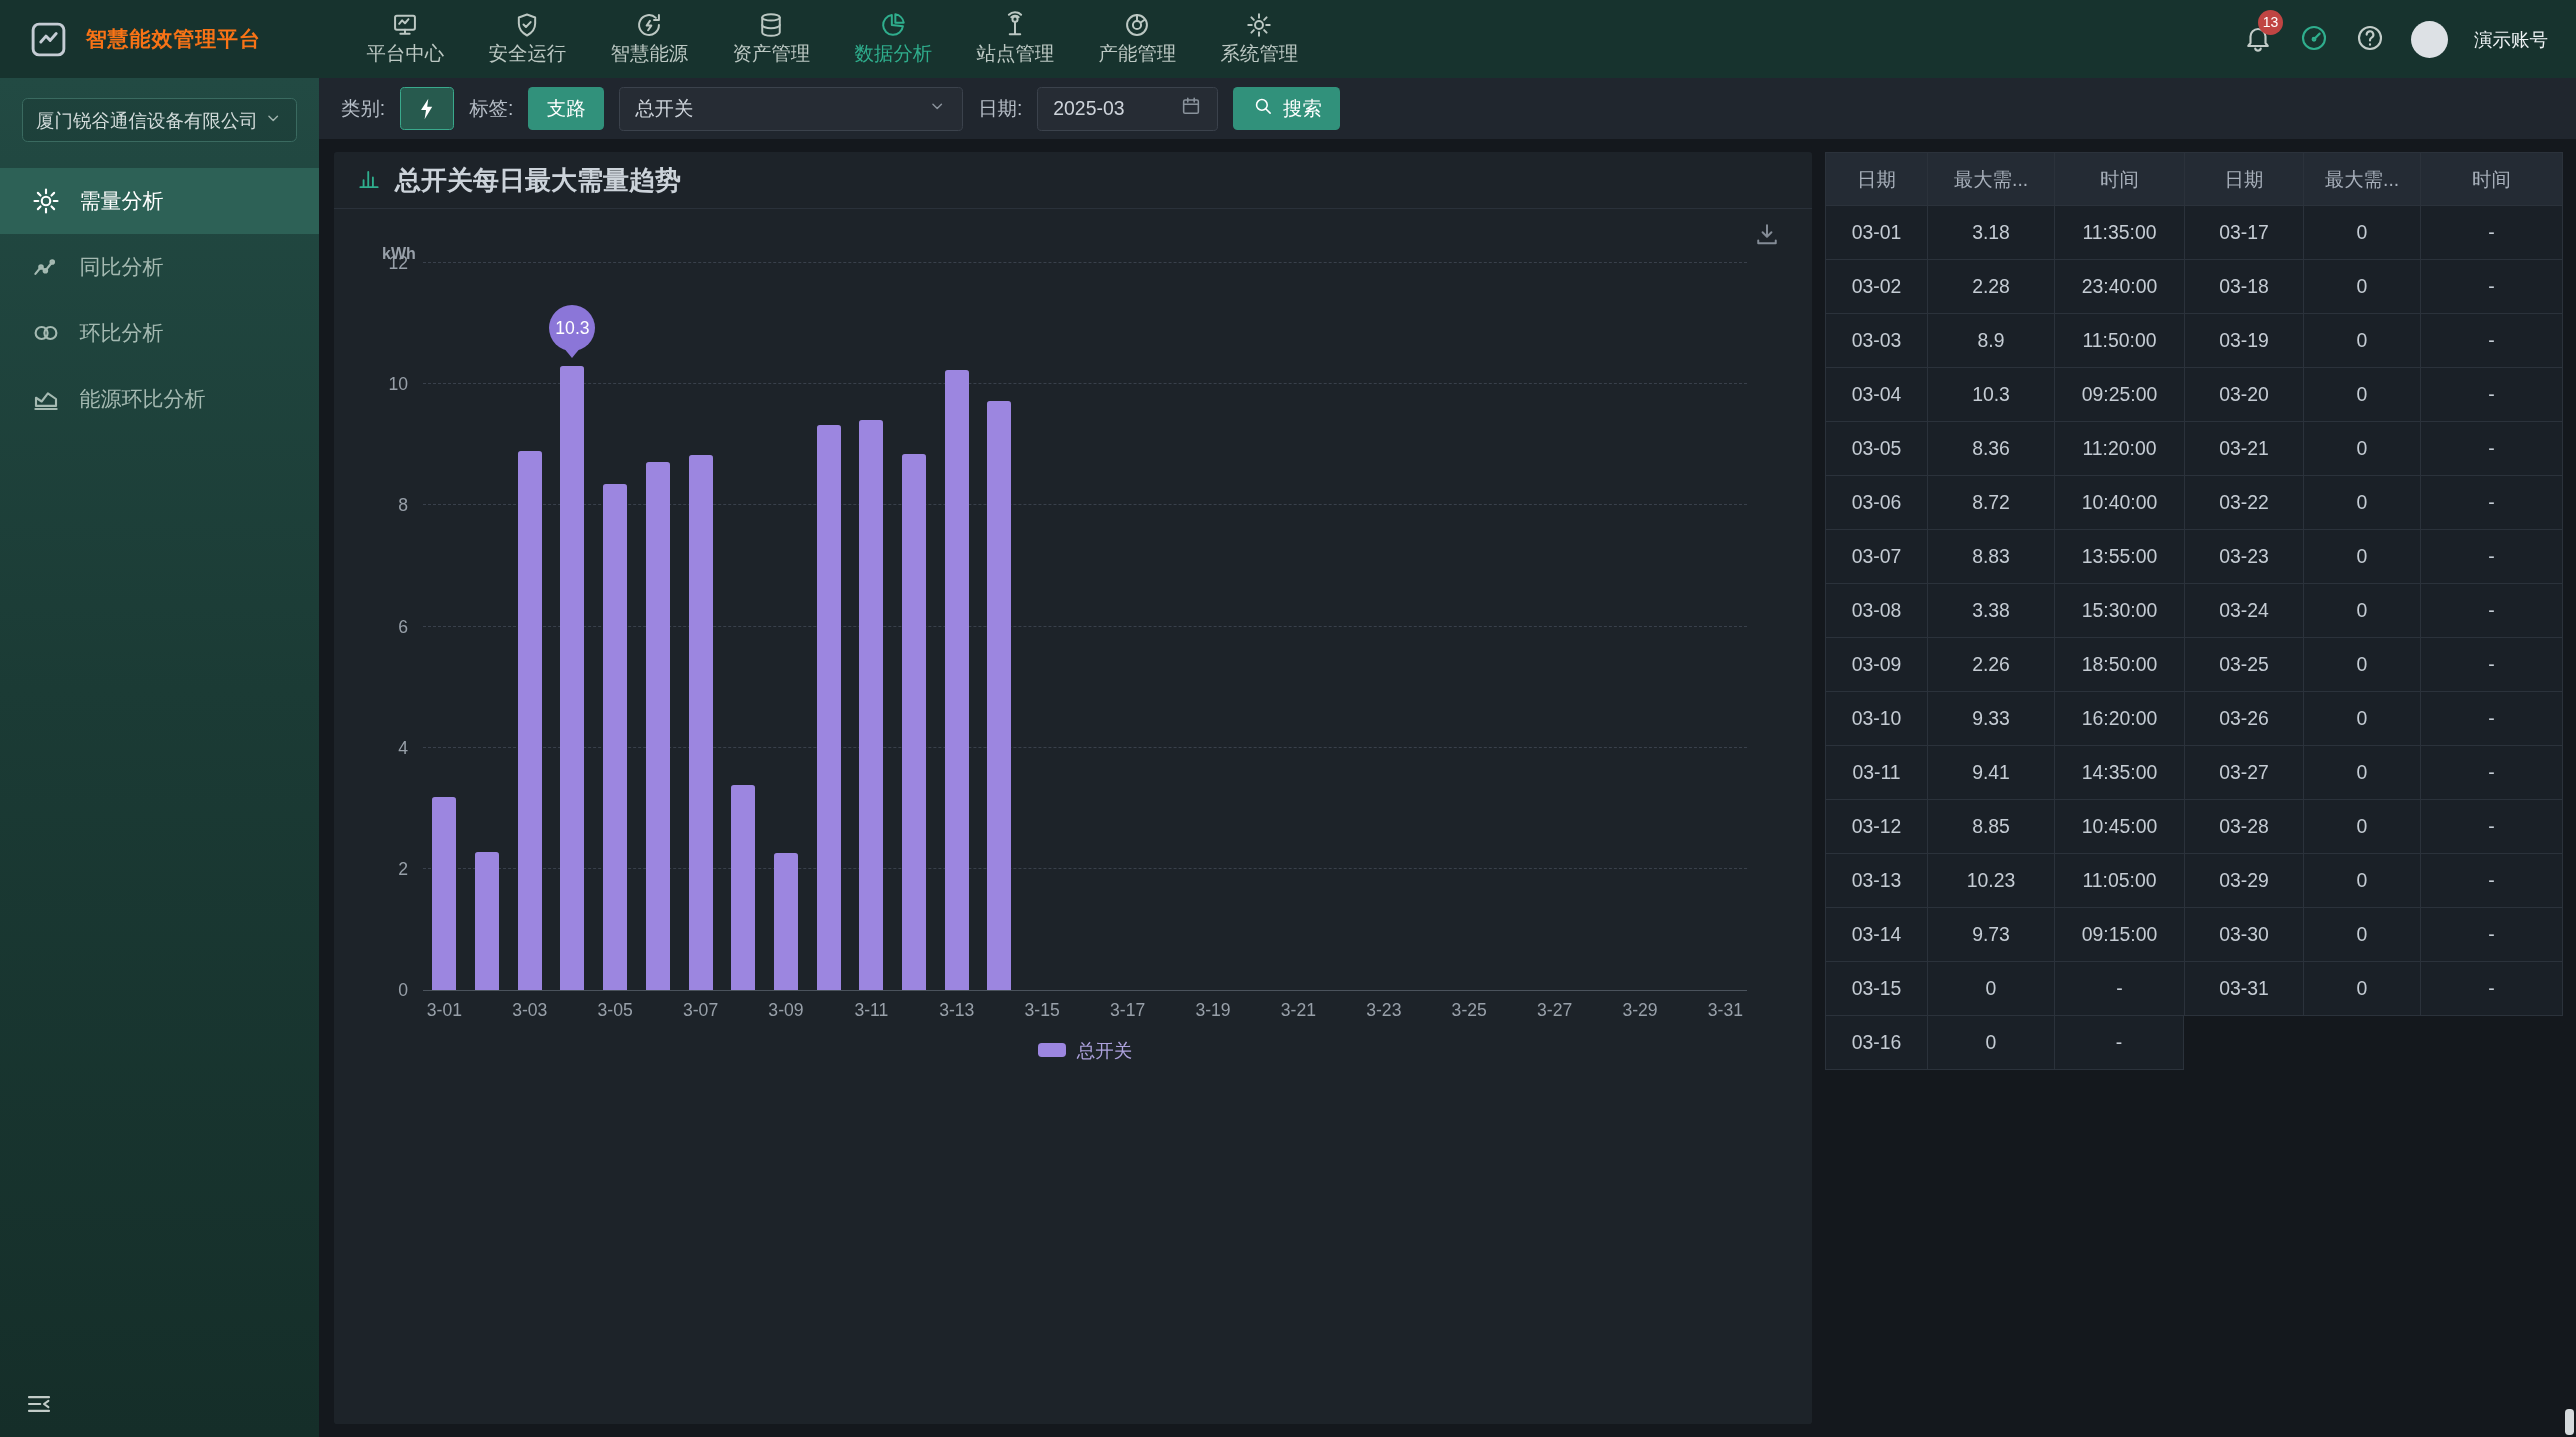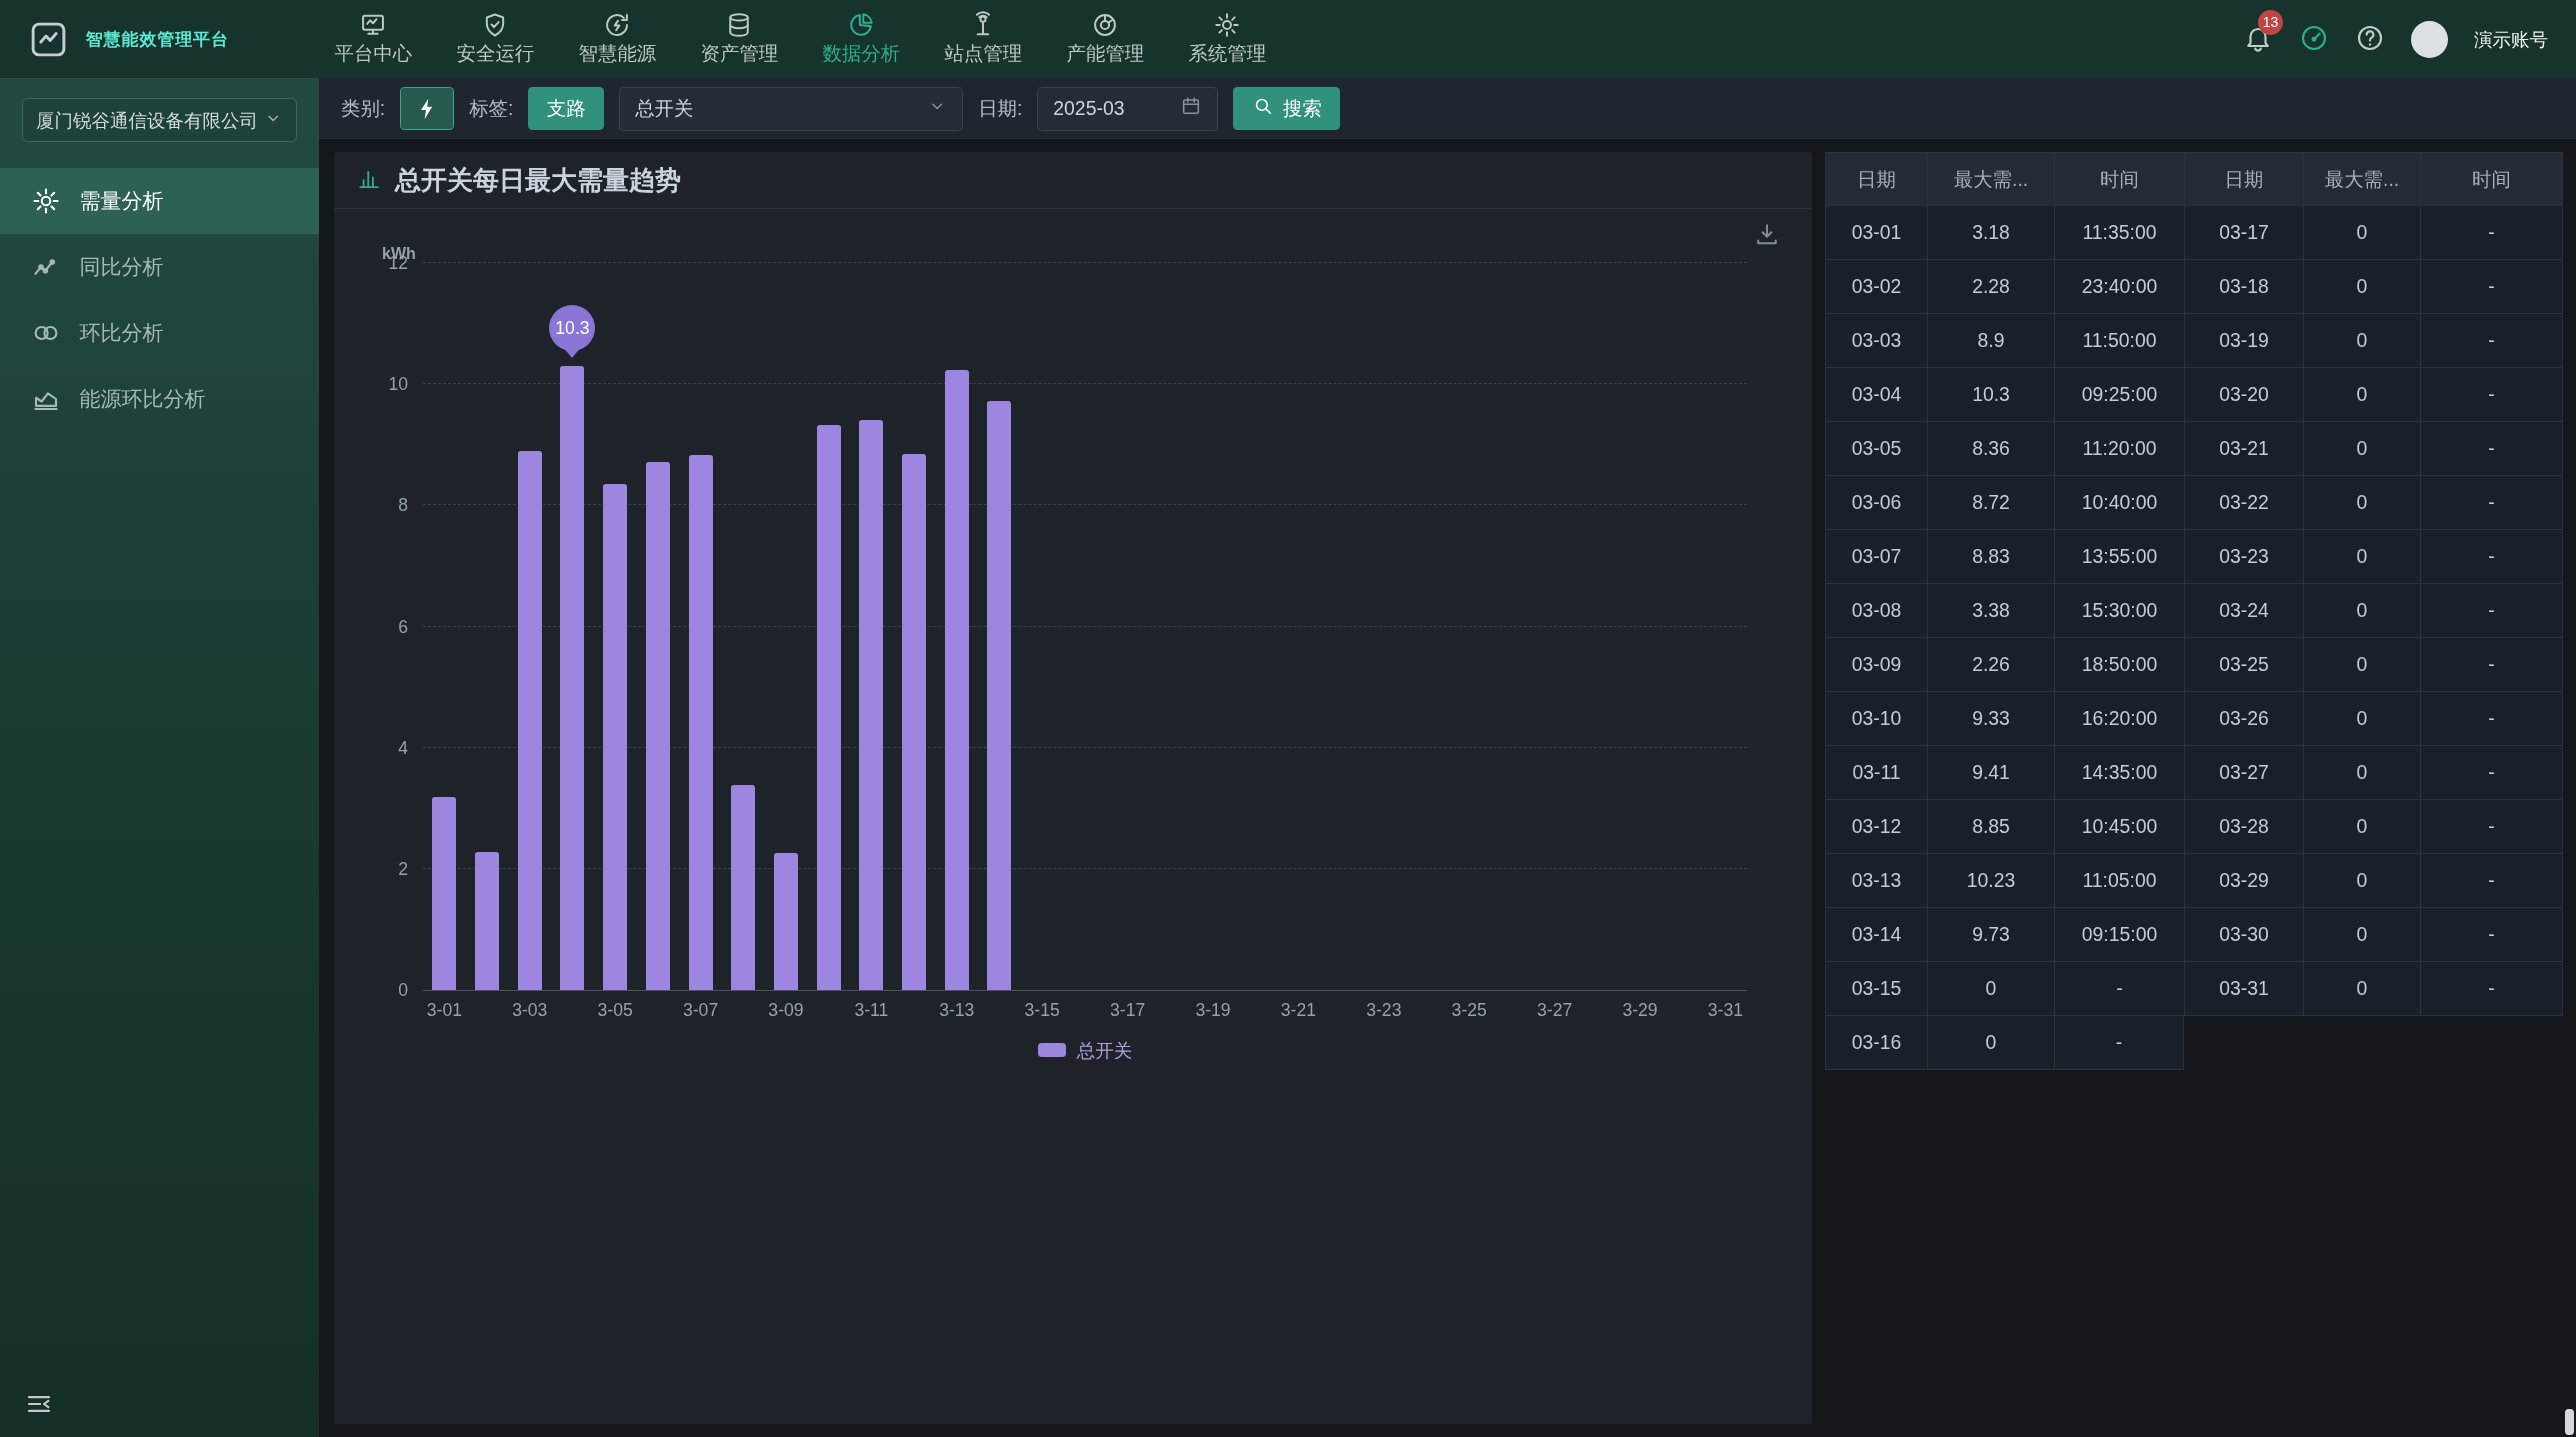--- a/index.html
+++ b/index.html
@@ -9,21 +9,21 @@
     background:#14181d; color:#c5ccd4; overflow:hidden;
   }
   .app { position:relative; width:2576px; height:1437px; overflow:hidden; background:#14181d; }
 
   
   .topbar {
     position:absolute; top:0; left:0; right:0; height:78px;
     background:#17332e; display:flex; align-items:center; padding:0 28px; z-index:5;
   }
   .brand { display:flex; align-items:center; gap:16.7px; }
-  .app-title { color:#5eead4; font-size:17px; font-weight:bold; letter-spacing:0.9px; }
+  .app-title { color:#f97316; font-size:21px; font-weight:bold; letter-spacing:0.9px; }
   .topnav { display:flex; gap:37px; margin-left:102px; }
   .nav-item { display:flex; flex-direction:column; align-items:center; gap:1px;
     color:#bcc8c3; font-size:19.4px; cursor:pointer; min-width:85px; }
   .nav-item.active { color:#2fae8d; }
   .top-right { margin-left:auto; display:flex; align-items:center; gap:26px; color:#c3cdc9; }
   .bell-wrap { position:relative; }
   .badge { position:absolute; top:-13px; left:15px; min-width:25px; height:25px; padding:0 4.6px;
     background:#c04543; color:#fff; font-size:14px; border-radius:13px;
     display:flex; align-items:center; justify-content:center; }
   .gauge-btn { color:#2fae8d; }

